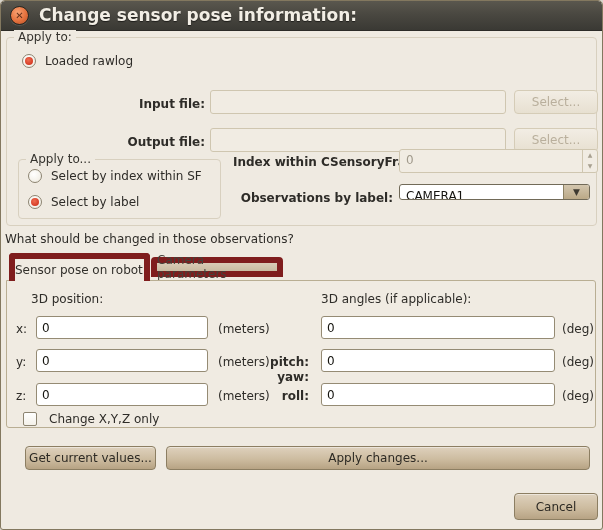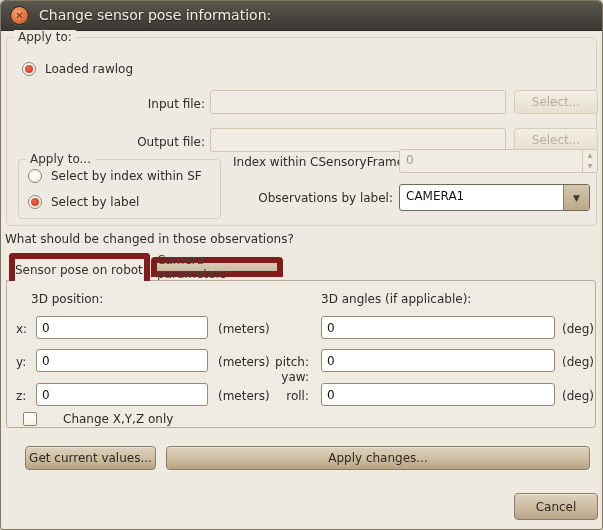--- a/index.html
+++ b/index.html
@@ -28,21 +28,21 @@
     border: 1px solid #272620;
     box-shadow: 0 1px 1px rgba(255,255,255,0.15);
     cursor: default;
   }
   .close-btn .glyph {
     position: absolute; left: 0; top: 1px; width: 100%; text-align: center;
     font-size: 10px; font-weight: bold; color: #64301a; line-height: 16px;
   }
   .title-text {
     position: absolute; left: 38px; top: 0; line-height: 29px;
-    font-size: 14px; font-weight: normal; color: #f2eee5;
+    font-size: 17px; font-weight: bold; color: #f2eee5;
     text-shadow: 0 1px 1px rgba(0,0,0,0.55);
   }
 
   
   .groupbox {
     position: absolute; border: 1px solid #d8d0bf; border-radius: 4px;
   }
   .groupbox > .legend {
     position: absolute; top: -8px; left: 7px; background: #efeae1;
     padding: 0 4px; color: #36342f;
@@ -58,21 +58,21 @@
   }
   .radio.selected::after {
     content: ""; position: absolute; left: 2px; top: 2px; width: 8px; height: 8px;
     border-radius: 50%;
     background: radial-gradient(circle at 42% 38%, #ef6c50, #d53c26 70%, #b02a18);
   }
   .checkbox {
     width: 14px; height: 14px; border: 1px solid #8c8471; border-radius: 2px;
     background: linear-gradient(#ffffff, #f4f1e9); flex: 0 0 auto;
   }
-  .check-row { position: absolute; display: flex; align-items: center; gap: 26px; cursor: default; }
+  .check-row { position: absolute; display: flex; align-items: center; gap: 12px; cursor: default; }
 
   
   .tfield {
     border: 1px solid #958b74; border-radius: 3px; background: #ffffff;
     font-family: "DejaVu Sans", sans-serif; font-size: 12px; color: #15140f;
     padding: 2px 5px; outline: none;
   }
   .tfield.dim {
     background: #f1ece3; border-color: #cfc6b0; color: #a19a8c;
   }
@@ -130,38 +130,38 @@
     left: 150px; top: 256px; width: 132px; height: 20px;
     background: linear-gradient(180deg, #d9ccb6, #c9bba1); z-index: 1; color: #45413a;
   }
 
   .tab-panel {
     position: absolute; left: 5px; top: 279px; width: 590px; height: 148px;
     background: #f0ebe2; border: 1px solid #b9ae93; border-radius: 0 3px 3px 3px; z-index: 2;
   }
 
   .lbl { position: absolute; color: #2e2c28; white-space: nowrap; }
-  .lbl.right { text-align: right; }
+  .lbl.right { text-align: right; font-weight: bold; }
 </style>
 </head>
 <body>
 
 <div class="window">
 
   <div class="titlebar">
     <div class="close-btn">
       <span class="glyph">✕</span>
     </div>
     <span class="title-text">Change sensor pose information:</span>
   </div>
 
   <div class="groupbox" style="left:5px; top:36px; width:591px; height:189px;">
     <span class="legend">Apply to:</span>
 
-    <div class="radio-row" style="left:15px; top:24px;">
+    <div class="radio-row" style="left:15px; top:16px;">
       <span class="radio selected"></span>
       <span>Loaded rawlog</span>
     </div>
 
 
     <span class="lbl right" style="left:118px; top:59px; width:80px;">Input file:</span>
     <input class="tfield dim" style="position: absolute; left: 203px; top: 52px; width: 296px; height: 24px;" value="">
     <div class="btn disabled" style="position:absolute; left:507px; top:52px; width:84px; height:24px;">Select...</div>
 
     <span class="lbl right" style="left:118px; top:97px; width:80px;">Output file:</span>
@@ -183,21 +183,21 @@
     <span class="lbl right" style="left:226px; top:117px; width:160px;">Index within CSensoryFrame</span>
     <div class="spinner" style="left:392px; top:111px; width:199px; height:24px;">
       <span class="val">0</span>
       <span class="btns">
         <span>▲</span>
         <span>▼</span>
       </span>
     </div>
 
     <span class="lbl right" style="left:226px; top:153px; width:160px;">Observations by label:</span>
-    <div class="combo" style="left:392px; top:146px; width:191px; height:27px;">
+    <div class="combo" style="left:392px; top:146px; width:191px; height:16px;">
       <span class="text">CAMERA1</span>
       <span class="arrow-btn">
         <span>▼</span>
       </span>
     </div>
   </div>
 
   <span class="lbl" style="left:4px; top:231px;">What should be changed in those observations?</span>
 
   <div class="tab active">

